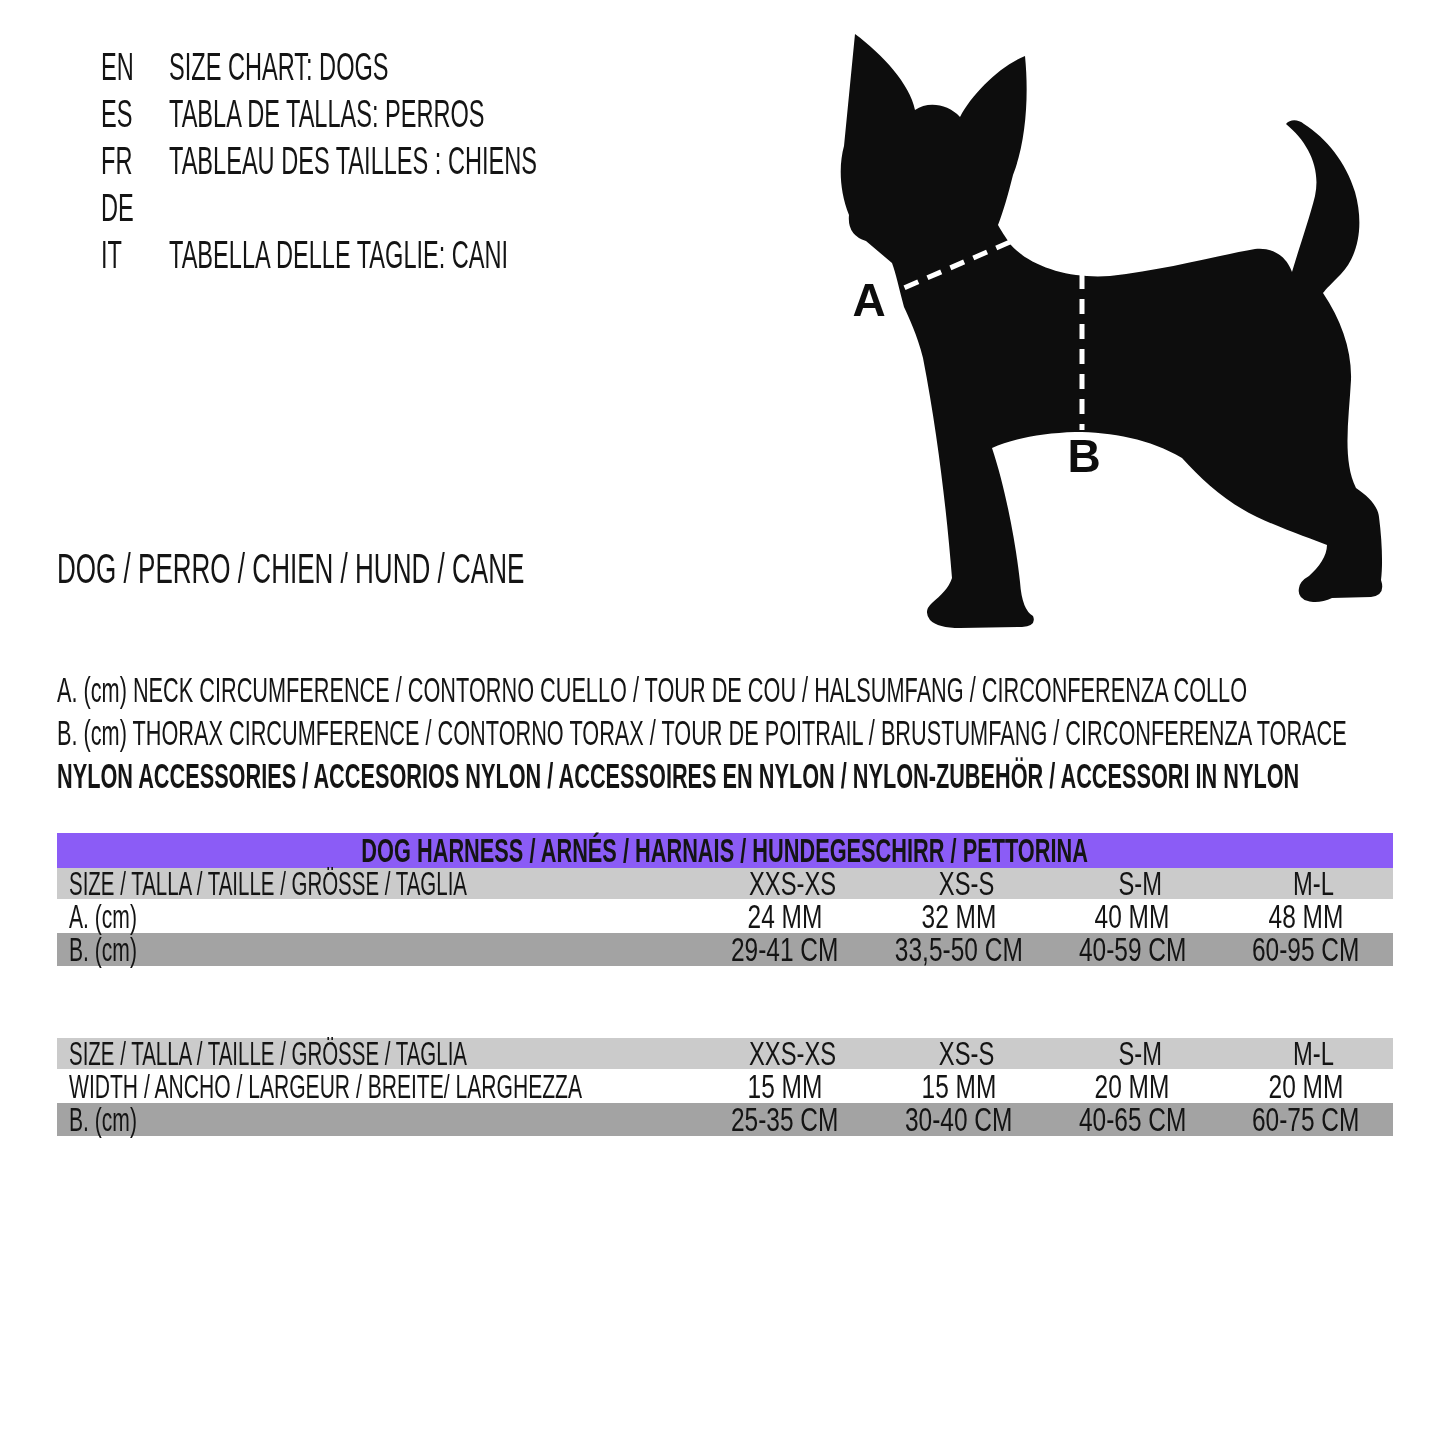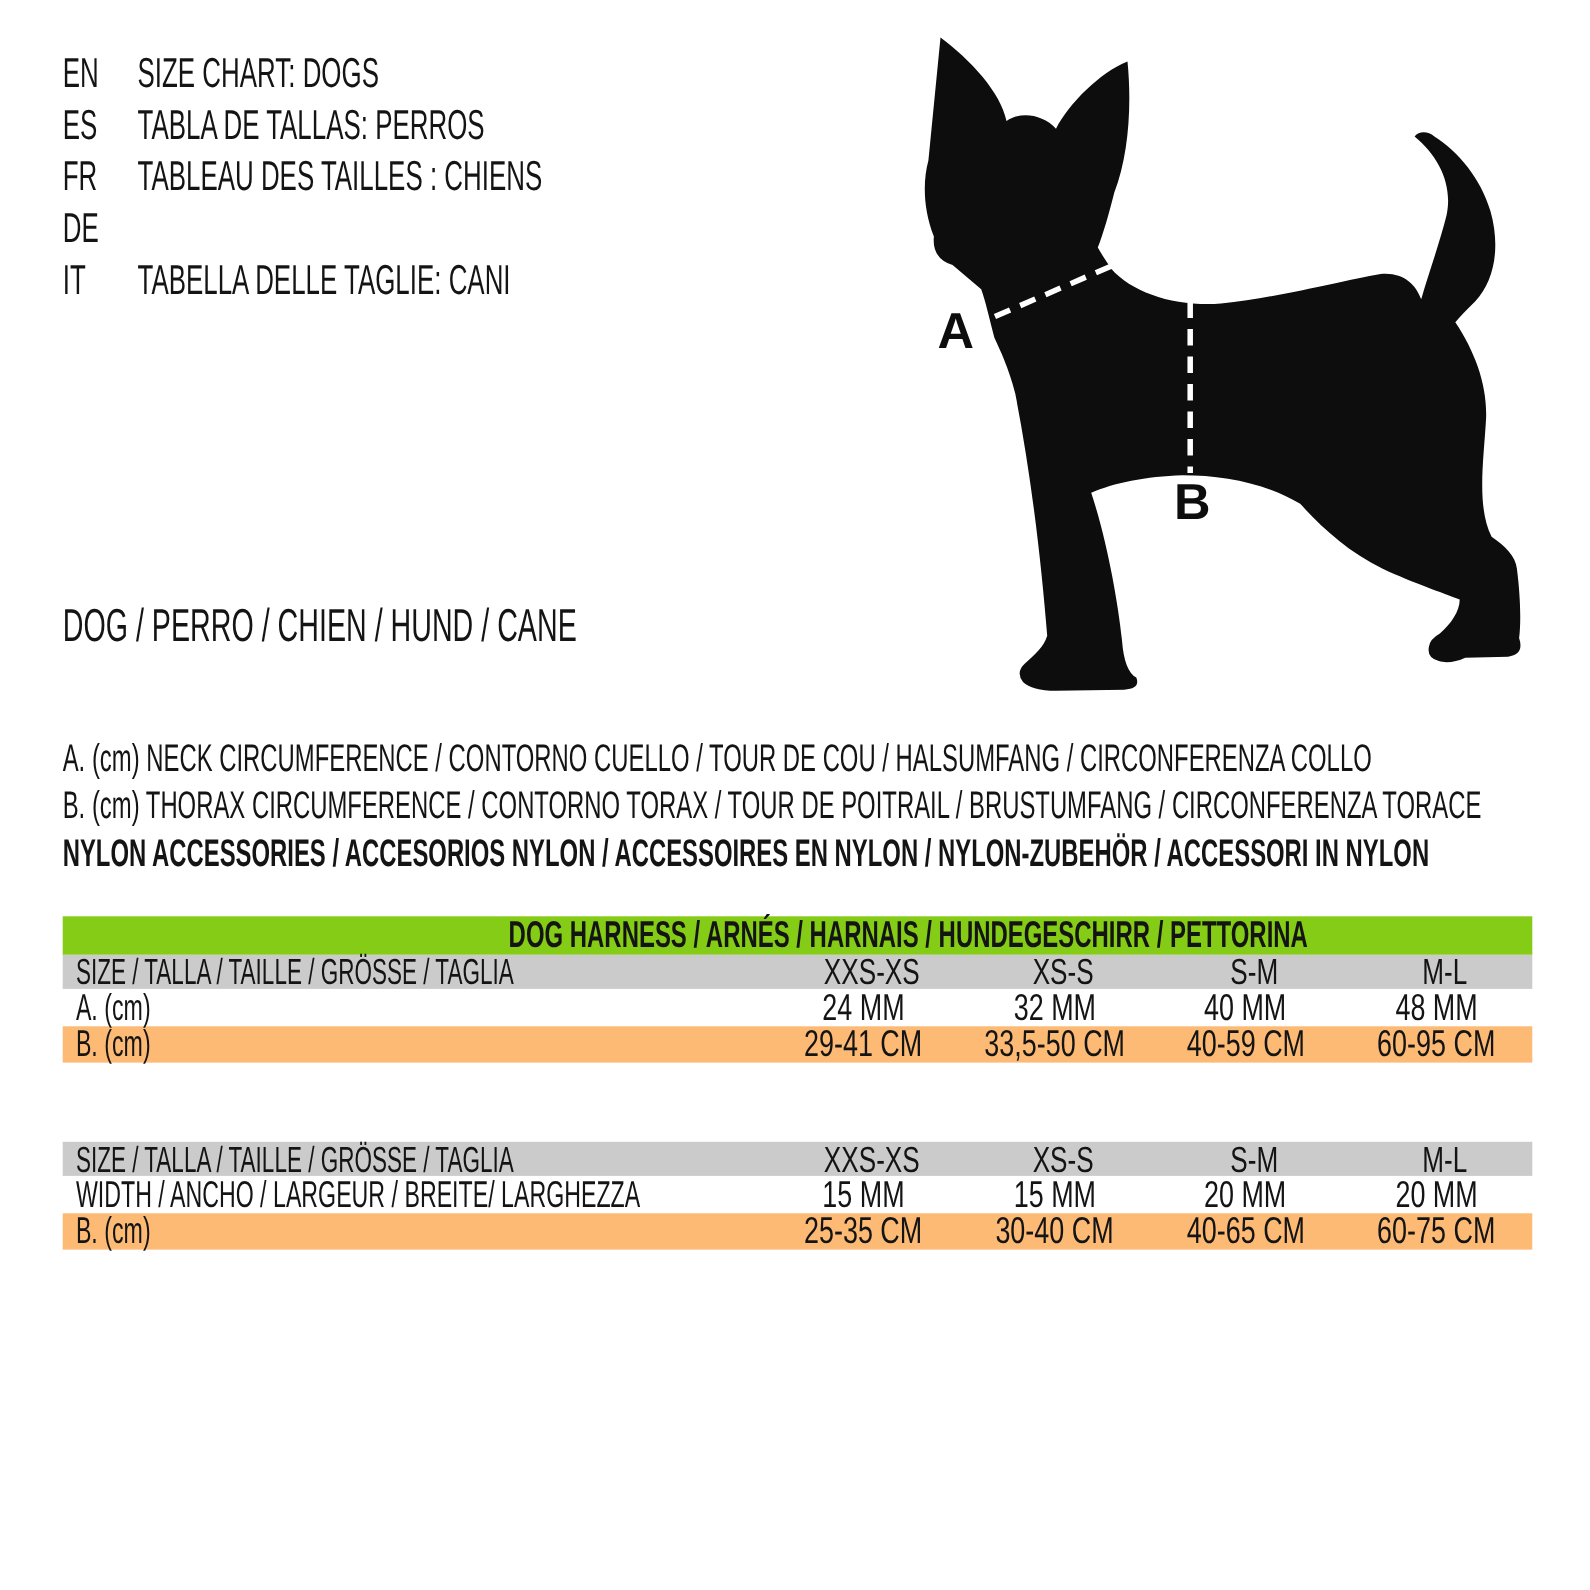--- a/index.html
+++ b/index.html
@@ -10,40 +10,40 @@
   }
   
   .cond   { display:inline-block; transform-origin:0 50%;   white-space:pre; }
   .cond-c { display:inline-block; transform-origin:50% 50%; white-space:pre; }
   .cx62   { transform:scaleX(0.62); }
   .cx64   { transform:scaleX(0.64); }
   .cx72   { transform:scaleX(0.72); }
 
   
   .lang-block { position:absolute; left:57px; top:44px; }
-  .lang-row  { display:flex; height:47px; align-items:center; font-size:38px; }
+  .lang-row  { display:flex; height:47px; align-items:center; font-size:38px;margin-left:44px; }
   .lang-code { width:68px; }
 
   
   .dog-svg { position:absolute; left:820px; top:20px; width:600px; height:620px; }
 
   
   .caption { position:absolute; left:57px; top:548px; font-size:42px; line-height:42px; }
   .legend  { position:absolute; left:57px; top:668px; }
   .legend-line { height:43px; display:flex; align-items:center; font-size:35px; }
   .legend-line.bold { font-weight:bold; }
 
   
   .size-table { position:absolute; left:57px; width:1336px; }
   .tbl-1 { top:833px; } .tbl-2 { top:1038px; }
-  .t-head { height:35px; background:#84cc16; display:flex; align-items:center; justify-content:flex-end;
+  .t-head { height:35px; background:#8b5cf6; display:flex; align-items:center; justify-content:center;
             font-weight:bold; font-size:34px; }
   .t-row  { height:34px; display:flex; align-items:center; font-size:34px; }
   .t-row.size { height:31px; background:#CBCBCB; font-size:33px;gap:15px; }
-  .t-row.alt  { height:33px; background:#fdba74; }
+  .t-row.alt  { height:33px; background:#a3a3a3; }
   .t-label { width:48%; padding-left:12px; box-sizing:border-box; display:flex; align-items:center; }
   .t-cell  { width:13%; display:flex; align-items:center; justify-content:center; }
 </style>
 </head>
 <body>
 
 <div class="sheet">
 
   <div class="lang-block">
     <div class="lang-row">

